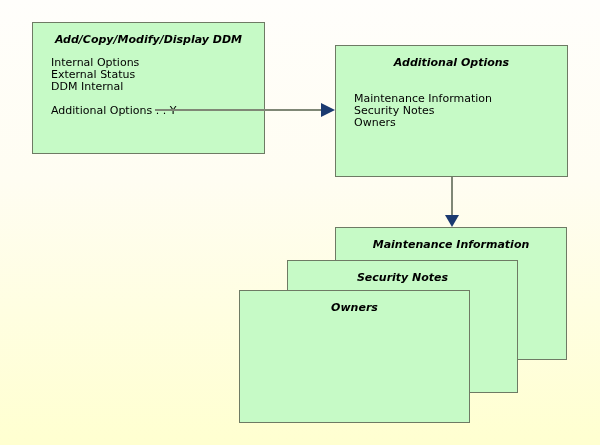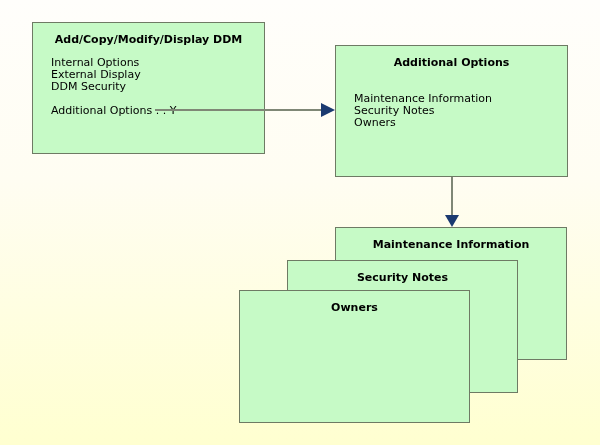--- a/index.html
+++ b/index.html
@@ -21,20 +21,21 @@
     background: #c6fac6;
     border: 1px solid #6e7a64;
     box-sizing: border-box;
   }
   .box-title {
     margin-top: 10px;
     text-align: center;
     font-weight: bold;
     font-size: 11px;
     line-height: 13px;
+    font-style: italic;
   }
   .box-body {
     margin-left: 18px;
     margin-right: 6px;
     line-height: 12px;
   }
   .body-gap24 { margin-top: 11px; }
   .body-gap36 { margin-top: 24px; }
   .body-line { height: 12px; white-space: nowrap; }
   .options-line { margin-top: 12px; height: 12px; white-space: nowrap; }
@@ -82,22 +83,22 @@
 </style>
 </head>
 <body>
 
 <div class="canvas">
 
   <div class="box ddm-box">
     <div class="box-title">Add/Copy/Modify/Display DDM</div>
     <div class="box-body body-gap24">
       <div class="body-line">Internal Options</div>
-      <div class="body-line">External Display</div>
-      <div class="body-line">DDM Security</div>
+      <div class="body-line">External Status</div>
+      <div class="body-line">DDM Internal</div>
       <div class="options-line">Additional Options . . Y</div>
     </div>
   </div>
 
   <div class="h-line"></div>
   <div class="arrow-right-head"></div>
 
   <div class="box options-box">
     <div class="box-title">Additional Options</div>
     <div class="box-body body-gap36">

